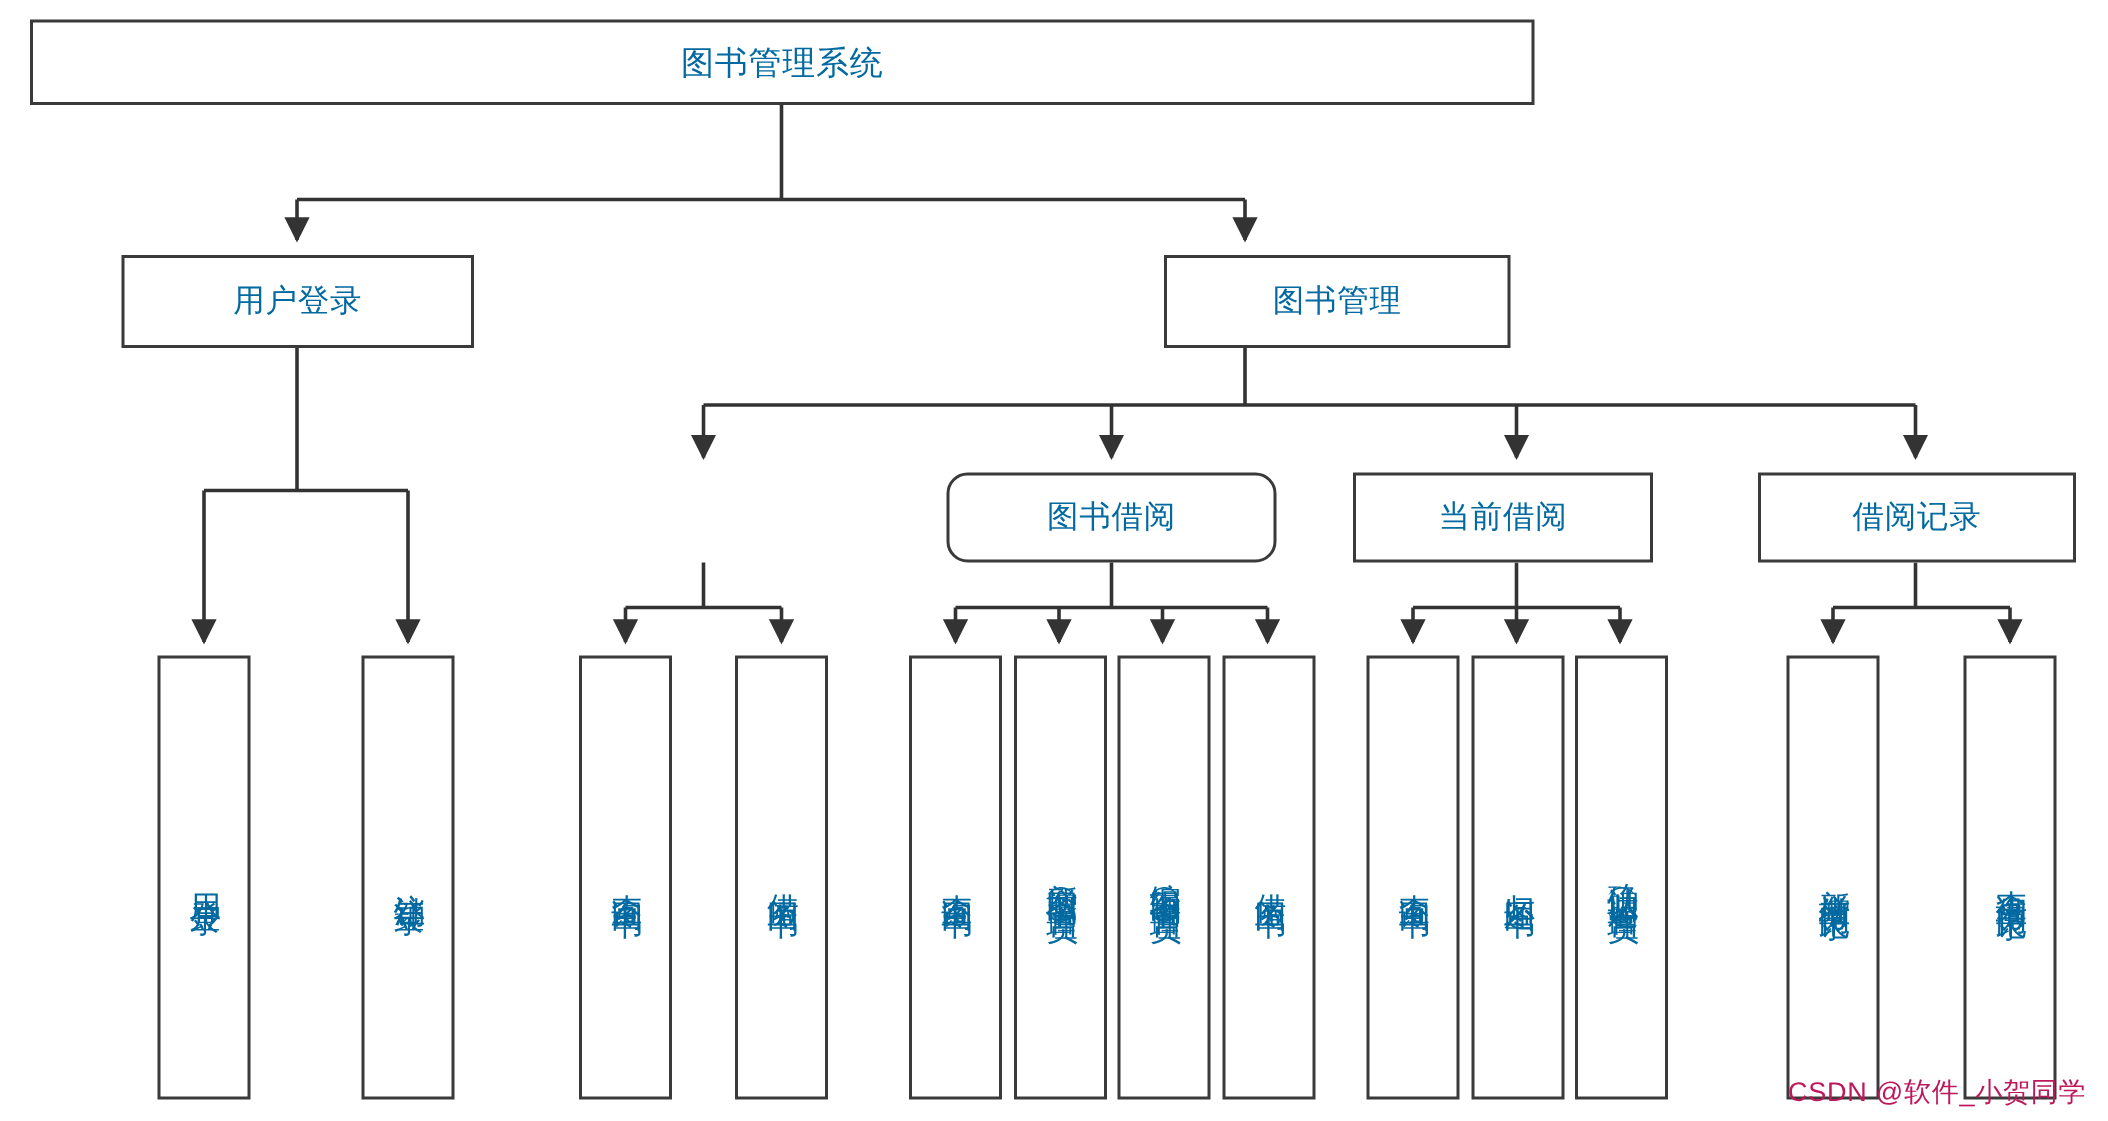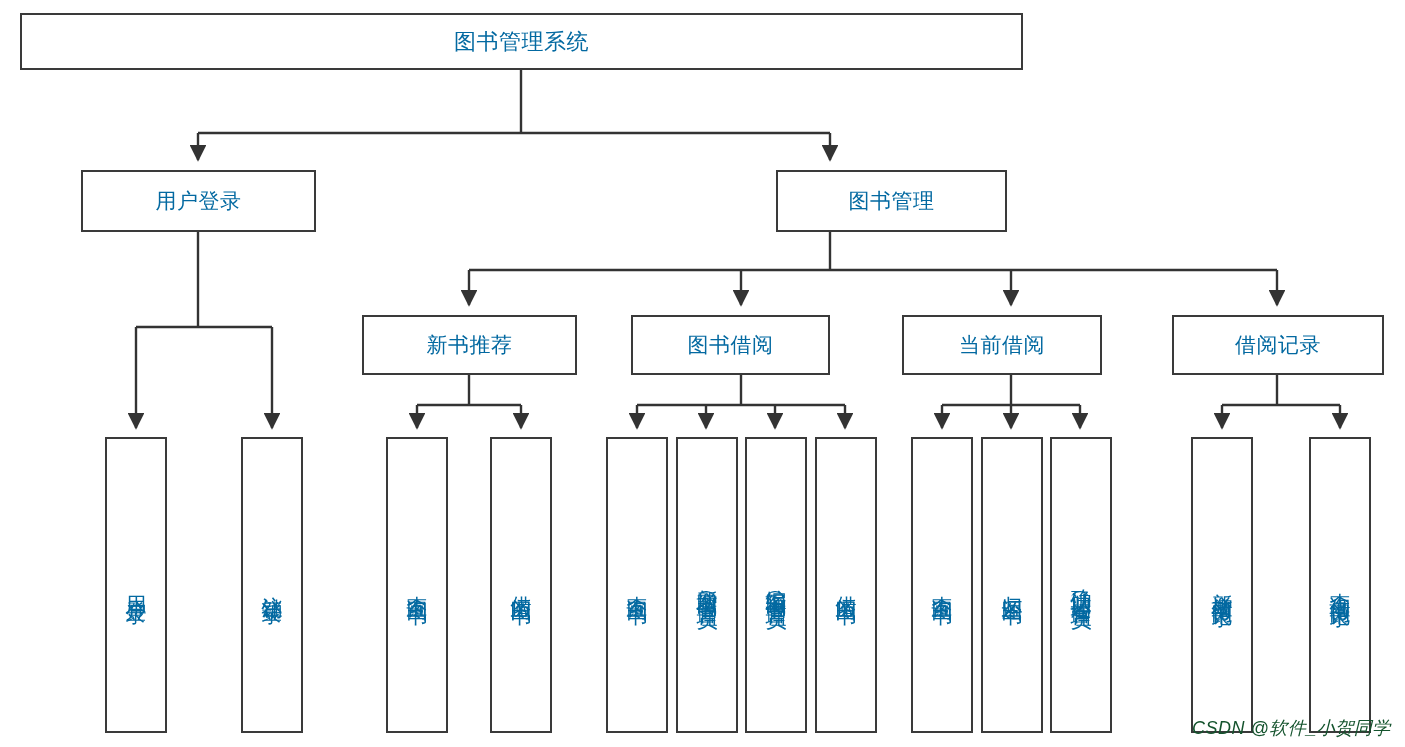--- a/index.html
+++ b/index.html
@@ -59,25 +59,24 @@
     writing-mode: vertical-rl;
     text-orientation: upright;
     font-size: 21px;
     line-height: 1.05;
     letter-spacing: 3px;
     white-space: nowrap;
   }
   .watermark {
     position: absolute;
     font-size: 18px;
-    color: #14532d;
+    color: #be185d;
     letter-spacing: 0.5px;
     white-space: nowrap;
     user-select: none;
-    font-style: italic;
   }
 </style>
 </head>
 <body>
 
 <div id="canvas">
 
   <svg class="edges" viewBox="0 0 1405 747" width="1405" height="747" aria-hidden="true">
     <defs>
       <marker id="arrow" viewBox="0 0 10 10" refX="9" refY="5" markerWidth="7" markerHeight="7" orient="auto-start-reverse">
@@ -132,24 +131,21 @@
     <span class="node-label">图书管理系统</span>
   </div>
 
   <div class="node horiz" style="left:81px; top:170px; width:235px; height:62px;">
     <span class="node-label">用户登录</span>
   </div>
   <div class="node horiz" style="left:732px; top:170px; width:231px; height:62px;margin-left:44px;">
     <span class="node-label">图书管理</span>
   </div>
 
-  <div class="node horiz" style="left:362px; top:315px; width:215px; height:60px;">
-    <span class="node-label">新书推荐</span>
-  </div>
-  <div class="node horiz" style="left:631px; top:315px; width:199px; height:60px;">
+  <div class="node horiz" style="left:631px; top:315px; width:220px; height:60px;border-radius:14px;">
     <span class="node-label">图书借阅</span>
   </div>
   <div class="node horiz" style="left:902px; top:315px; width:200px; height:60px;">
     <span class="node-label">当前借阅</span>
   </div>
   <div class="node horiz" style="left:1172px; top:315px; width:212px; height:60px;">
     <span class="node-label">借阅记录</span>
   </div>
 
   <div class="node vert" style="left:105px; top:437px; width:62px; height:296px;">

